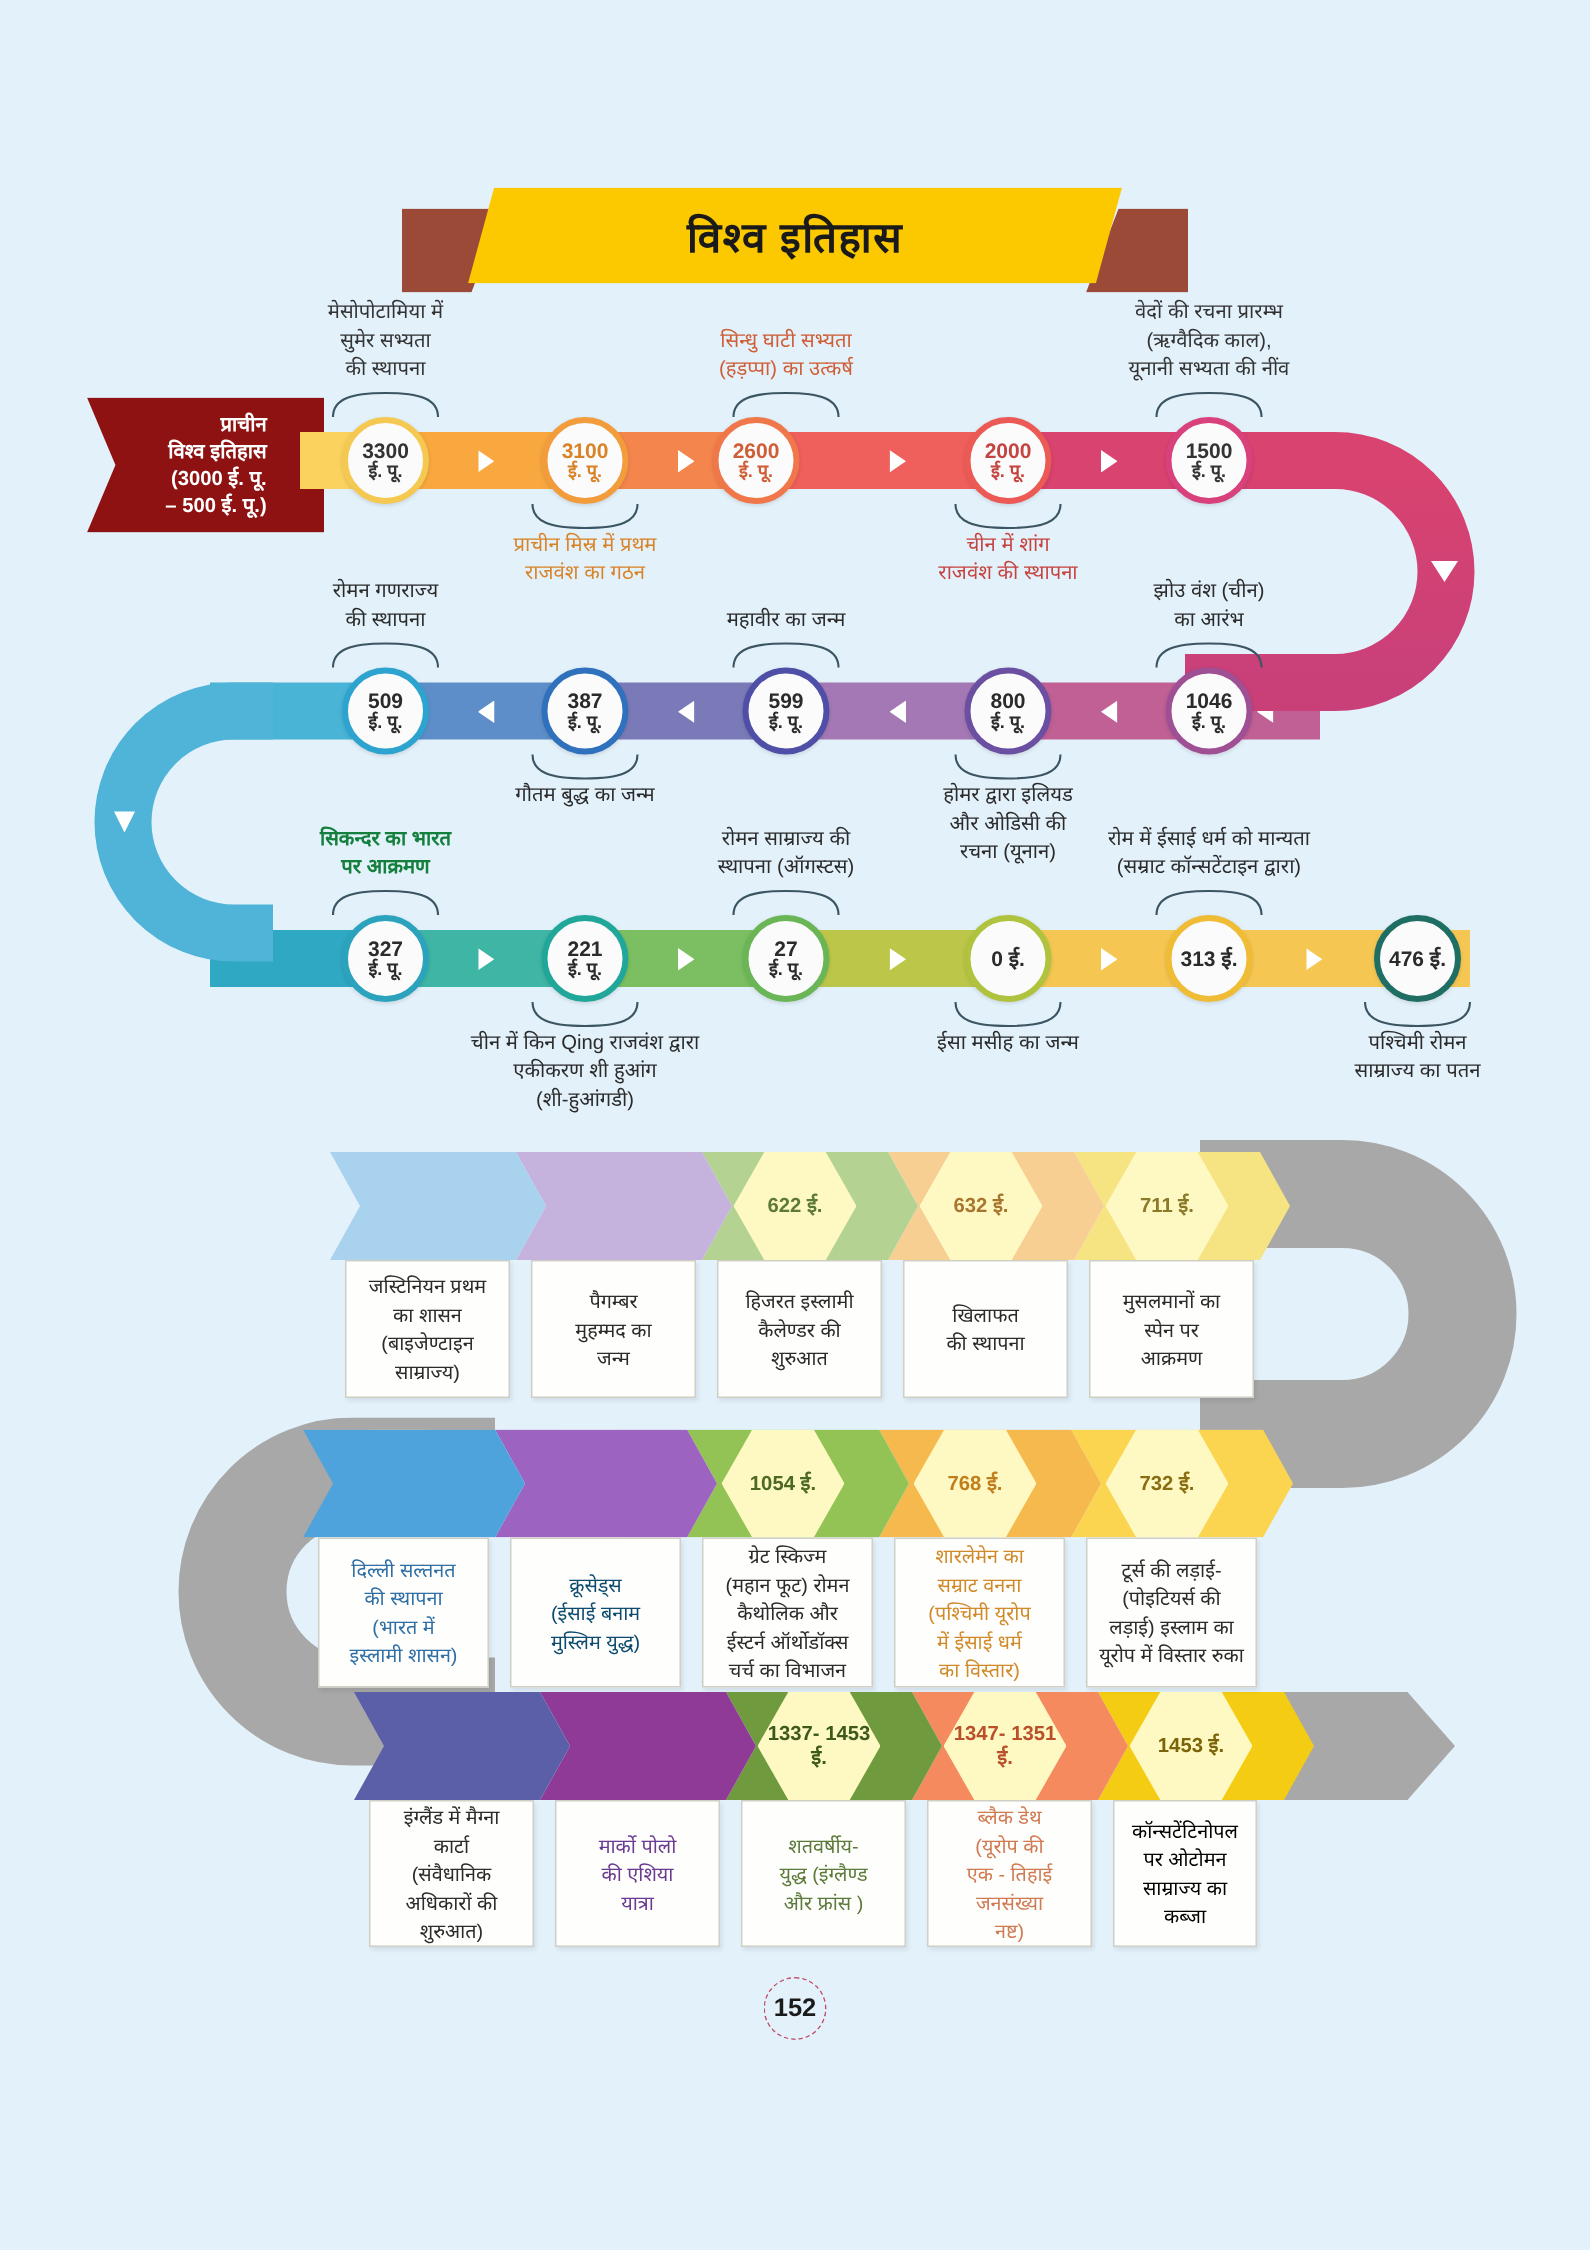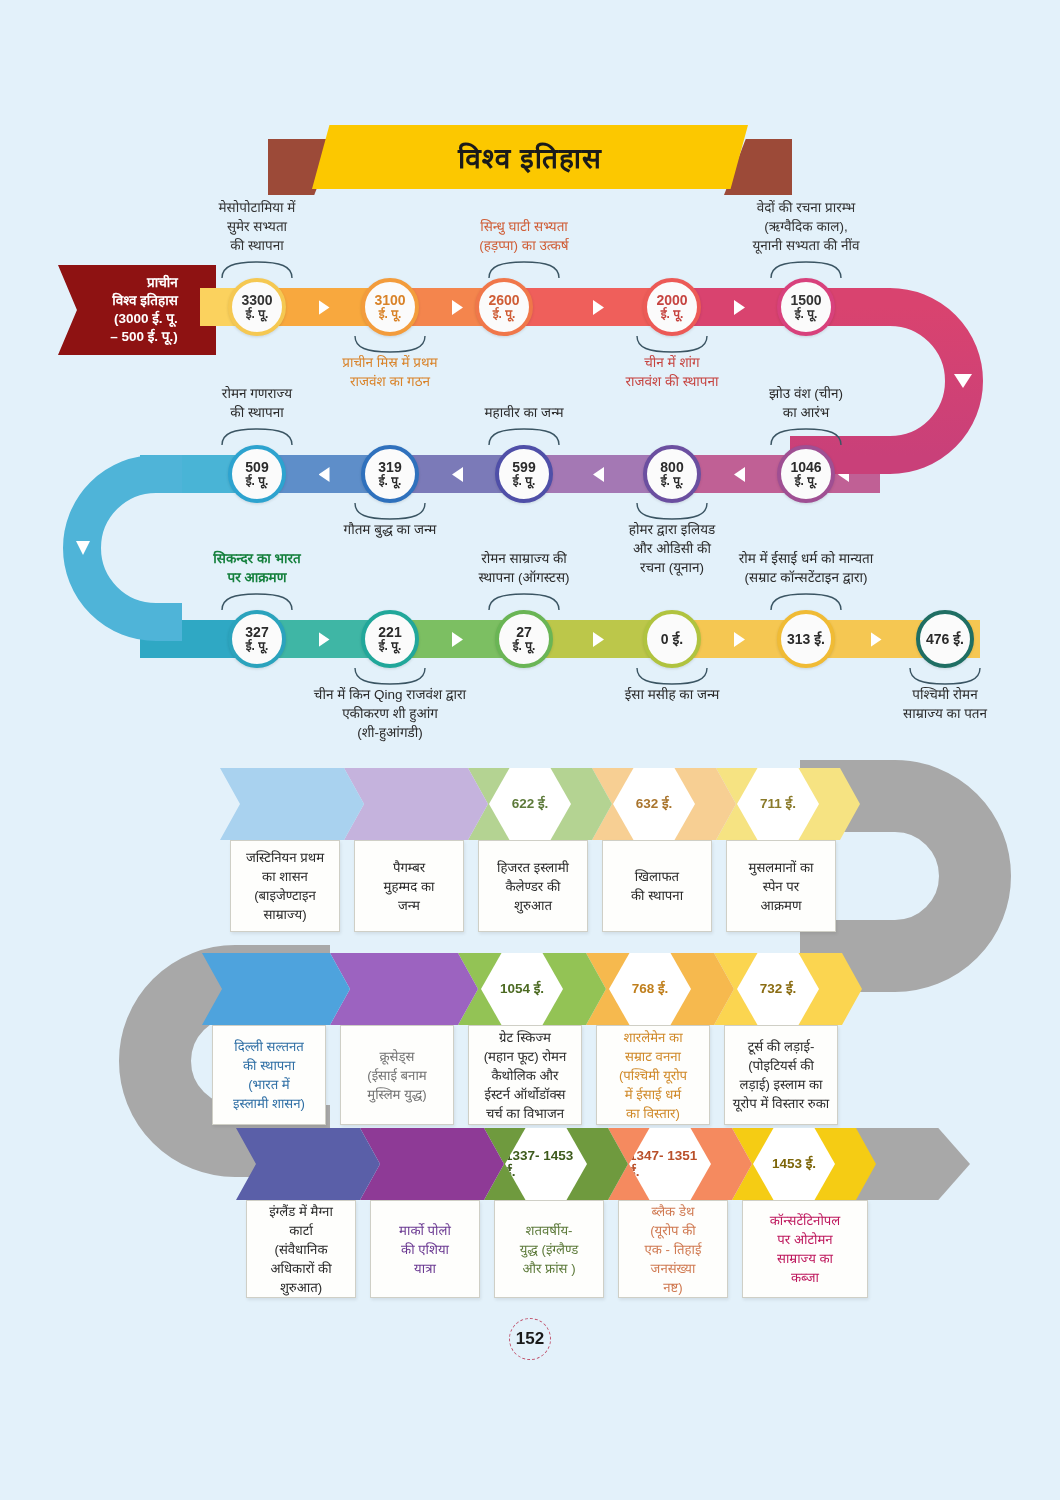--- a/index.html
+++ b/index.html
@@ -62,24 +62,24 @@
   .cap {
     position:absolute; text-align:center; font-size:13.5px; line-height:1.42;
     font-weight:500; color:#2b2b2b; white-space:pre-line;
   }
 
   
   .uturn { position:absolute; z-index:2; }
   .uturn svg { display:block; }
   .mchev { position:absolute; top:0; height:72px; }
   .mhex {
-    position:absolute; width:82px; height:72px; background:#ffffff;
+    position:absolute; width:82px; height:72px; background:#fef9c3;
     clip-path:polygon(25% 0,75% 0,100% 50%,75% 100%,25% 100%,0 50%);
     display:flex; align-items:center; justify-content:center;
-    line-height:1.18; z-index:8;
+    text-align:center; line-height:1.18; z-index:8;
     font-size:13.5px; font-weight:700;
   }
   .mcard {
     position:absolute; background:#fefefc; border:1px solid #cfcfc6;
     display:flex; align-items:center; justify-content:center;
     text-align:center; line-height:1.44; font-size:13.2px;
     padding:4px 3px; z-index:7; white-space:pre-line;
     box-shadow:1px 2px 3px rgba(0,0,0,.08);
   }
   .gray-u { position:absolute; z-index:1; }
@@ -212,21 +212,21 @@
         <div class="e" style="color: rgb(43, 43, 43);">ई. पू.</div>
       </div>
       <div class="brace" style="left:220px; top:427px; width:74px; height:20px;">
         <svg width="74" height="20">
           <path d="M2,18 C2,6 14,2 37,2 C60,2 72,6 72,18" fill="none" stroke="#3b5563" stroke-width="1.4"></path>
         </svg>
       </div>
       <div class="cap" style="left:107px; top:384px; width:300px; color:#2b2b2b;">रोमन गणराज्य
 की स्थापना</div>
       <div class="node" style="left:361px; top:445px; border-color:#2f71bd;">
-        <div class="y" style="color: rgb(43, 43, 43);">319</div>
+        <div class="y" style="color: rgb(43, 43, 43);">387</div>
         <div class="e" style="color: rgb(43, 43, 43);">ई. पू.</div>
       </div>
       <div class="brace" style="left:353px; top:501px; width:74px; height:20px;">
         <svg width="74" height="20">
           <path d="M2,2 C2,14 14,18 37,18 C60,18 72,14 72,2" fill="none" stroke="#3b5563" stroke-width="1.4"></path>
         </svg>
       </div>
       <div class="cap" style="left: 240px; top: 520px; width: 300px; color: rgb(43, 43, 43);">गौतम बुद्ध का जन्म</div>
       <div class="node" style="left:495px; top:445px; border-color:#4f4fa8;">
         <div class="y" style="color: rgb(43, 43, 43);">599</div>
@@ -382,21 +382,21 @@
 आक्रमण</div>
       <div class="mchev" style="left:202px; top:953px; width:148px; background:#4ea3dd;clip-path:polygon(0 0, 86.48648648648648% 0, 100% 50%, 86.48648648648648% 100%, 0 100%, 13.513513513513514% 50%);z-index:10;"></div>
       <div class="mhex" style="left:225px; top:953px; color:#1d4f80;">1206 ई.</div>
       <div class="mcard" style="left:212px; top:1025px; width:114px; height:100px; color:#2f6fa5;">दिल्ली सल्तनत
 की स्थापना
 (भारत में
 इस्लामी शासन)</div>
       <div class="mchev" style="left:330px; top:953px; width:148px; background:#9c63c0;clip-path:polygon(0 0, 86.48648648648648% 0, 100% 50%, 86.48648648648648% 100%, 0 100%, 13.513513513513514% 50%);z-index:9;"></div>
       <div class="mhex" style="left:353px; top:953px; color:#5b2a84;">1095-
 1291 ई.</div>
-      <div class="mcard" style="left:340px; top:1025px; width:114px; height:100px; color:#737373;">क्रूसेड्स
+      <div class="mcard" style="left:340px; top:1025px; width:114px; height:100px; color:#0c4a6e;">क्रूसेड्स
 (ईसाई बनाम
 मुस्लिम युद्ध)</div>
       <div class="mchev" style="left:458px; top:953px; width:148px; background:#93c355;clip-path:polygon(0 0, 86.48648648648648% 0, 100% 50%, 86.48648648648648% 100%, 0 100%, 13.513513513513514% 50%);z-index:8;"></div>
       <div class="mhex" style="left:481px; top:953px; color:#4c6a22;">1054 ई.</div>
       <div class="mcard" style="left:468px; top:1025px; width:114px; height:100px; color:#2b2b2b;">ग्रेट स्किज्म
 (महान फूट) रोमन
 कैथोलिक और
 ईस्टर्न ऑर्थोडॉक्स
 चर्च का विभाजन</div>
       <div class="mchev" style="left:586px; top:953px; width:148px; background:#f6b94e;clip-path:polygon(0 0, 86.48648648648648% 0, 100% 50%, 86.48648648648648% 100%, 0 100%, 13.513513513513514% 50%);z-index:7;"></div>
@@ -433,20 +433,20 @@
       <div class="mchev" style="left:608px; top:1128px; width:144px; background:#f58a5f;clip-path:polygon(0 0, 86.11111111111111% 0, 100% 50%, 86.11111111111111% 100%, 0 100%, 13.88888888888889% 50%);z-index:7;"></div>
       <div class="mhex" style="left:629px; top:1128px; color:#b9502a;">1347-
 1351 ई.</div>
       <div class="mcard" style="left:618px; top:1200px; width:110px; height:98px; color:#d07a52;">ब्लैक डेथ
 (यूरोप की
 एक - तिहाई
 जनसंख्या
 नष्ट)</div>
       <div class="mchev" style="left:732px; top:1128px; width:144px; background:#f5cc14;clip-path:polygon(0 0, 86.11111111111111% 0, 100% 50%, 86.11111111111111% 100%, 0 100%, 13.88888888888889% 50%);z-index:6;"></div>
       <div class="mhex" style="left:753px; top:1128px; color:#7c6508;">1453 ई.</div>
-      <div class="mcard" style="left:742px; top:1200px; width:126px; height:98px; color:#be185d;">कॉन्सटेंटिनोपल
+      <div class="mcard" style="left:742px; top:1200px; width:96px; height:98px; color:#000000;">कॉन्सटेंटिनोपल
 पर ओटोमन
 साम्राज्य का
 कब्जा</div>
     </div>
 
   <div class="pagenum">152</div>
 </div>
 
 </body></html>

